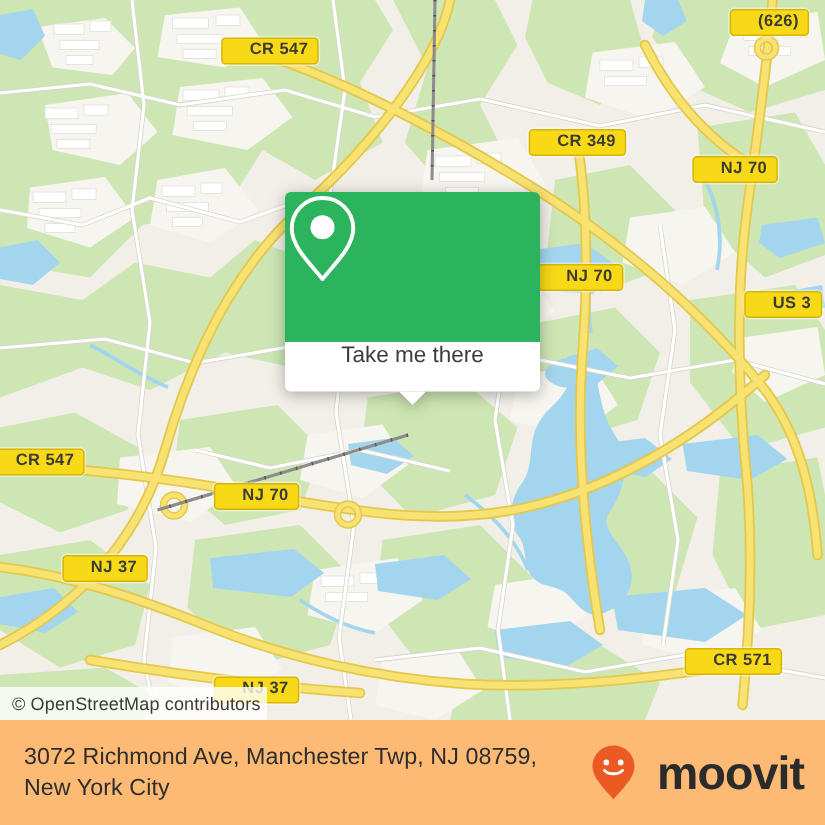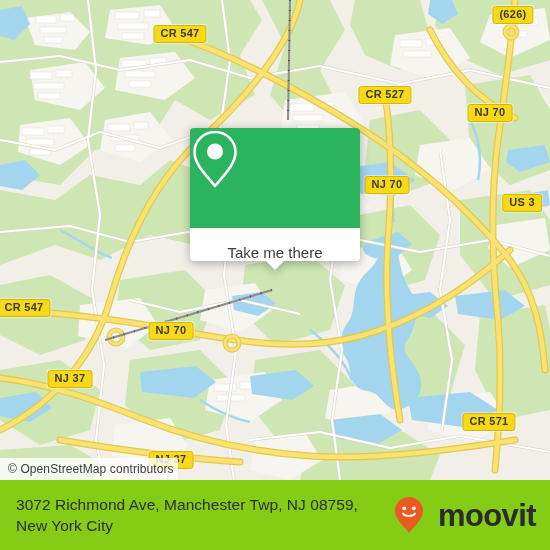--- a/index.html
+++ b/index.html
@@ -17,21 +17,21 @@
   
   .shield{
     position:absolute;
     background:#f7d917;
     border:1.6px solid #d8b408;
     border-radius:3px;
     color:#3b3b35;
     font-size:11px;
     font-weight:bold;
     letter-spacing:.3px;
-    padding:1px 6px 2px 6px;
+    padding:1px 6px 2px 18px;
     line-height:13px;
     white-space:nowrap;
     transform:translate(-50%,-50%);
     box-shadow:0 0 0 1px rgba(255,255,255,.45);
   }
 
   
   #attrib{
     position:absolute;left:0;bottom:0;
     height:22px;width:178px;
@@ -49,35 +49,35 @@
     filter:drop-shadow(0 2px 5px rgba(0,0,0,.30));
   }
   #popup-head{
     height:100px;background:#2bb35e;
     border-radius:4px 4px 0 0;
     display:flex;align-items:center;justify-content:center;
   }
   #popup-foot{
     height:33px;background:#ffffff;
     border-radius:0 0 4px 4px;
-    display:flex;align-items:flex-end;justify-content:center;
+    display:flex;align-items:flex-start;justify-content:center;
     font-size:15px;color:#3c3c3c;
   }
   #popup-tail{
     position:absolute;left:50%;top:133px;
     width:0;height:0;margin-left:-9px;
     border-left:9px solid transparent;
     border-right:9px solid transparent;
     border-top:9px solid #ffffff;
   }
 
   
   #bottombar{
     position:absolute;left:0;top:480px;width:550px;height:70px;
-    background:#84cc16;
+    background:#fdba74;
     display:flex;align-items:center;
     box-sizing:border-box;
     padding:0 14px 0 16px;
   }
   #addr{
     flex:1;
     font-size:15.5px;line-height:21px;
     color:#2d2d2d;
     letter-spacing:.05px;
   }
@@ -291,28 +291,28 @@
           <path d="M290,0 L288,120" stroke="#8c8c8c" stroke-width="2" fill="none"></path>
           <path d="M290,0 L288,120" stroke="#555555" stroke-width="2" fill="none" stroke-dasharray="1 9"></path>
         </g>
 
       </g>
     </svg>
 
     <div id="shields">
         <div class="shield" style="left: 180px; top: 34px;">CR 547</div>
         <div class="shield" style="left: 513px; top: 15px;">(626)</div>
-        <div class="shield" style="left: 385px; top: 95px;">CR 527</div>
+        <div class="shield" style="left: 385px; top: 95px;">CR 349</div>
         <div class="shield" style="left: 490px; top: 113px;">NJ 70</div>
         <div class="shield" style="left: 387px; top: 185px;">NJ 70</div>
         <div class="shield" style="left: 522px; top: 203px;">US 3</div>
         <div class="shield" style="left: 24px; top: 308px;">CR 547</div>
         <div class="shield" style="left: 171px; top: 331px;">NJ 70</div>
         <div class="shield" style="left: 70px; top: 379px;">NJ 37</div>
-        <div class="shield" style="left: 489px; top: 422px; text-align: right;">CR 571</div>
+        <div class="shield" style="left: 489px; top: 441px; text-align: right;">CR 571</div>
         <div class="shield" style="left: 171px; top: 460px;">NJ 37</div>
       </div>
 
     <div id="attrib">
       <span>© OpenStreetMap contributors</span>
     </div>
 
     <div id="popup">
       <div id="popup-head">
         <svg width="50" height="62" viewBox="0 0 50 62">

